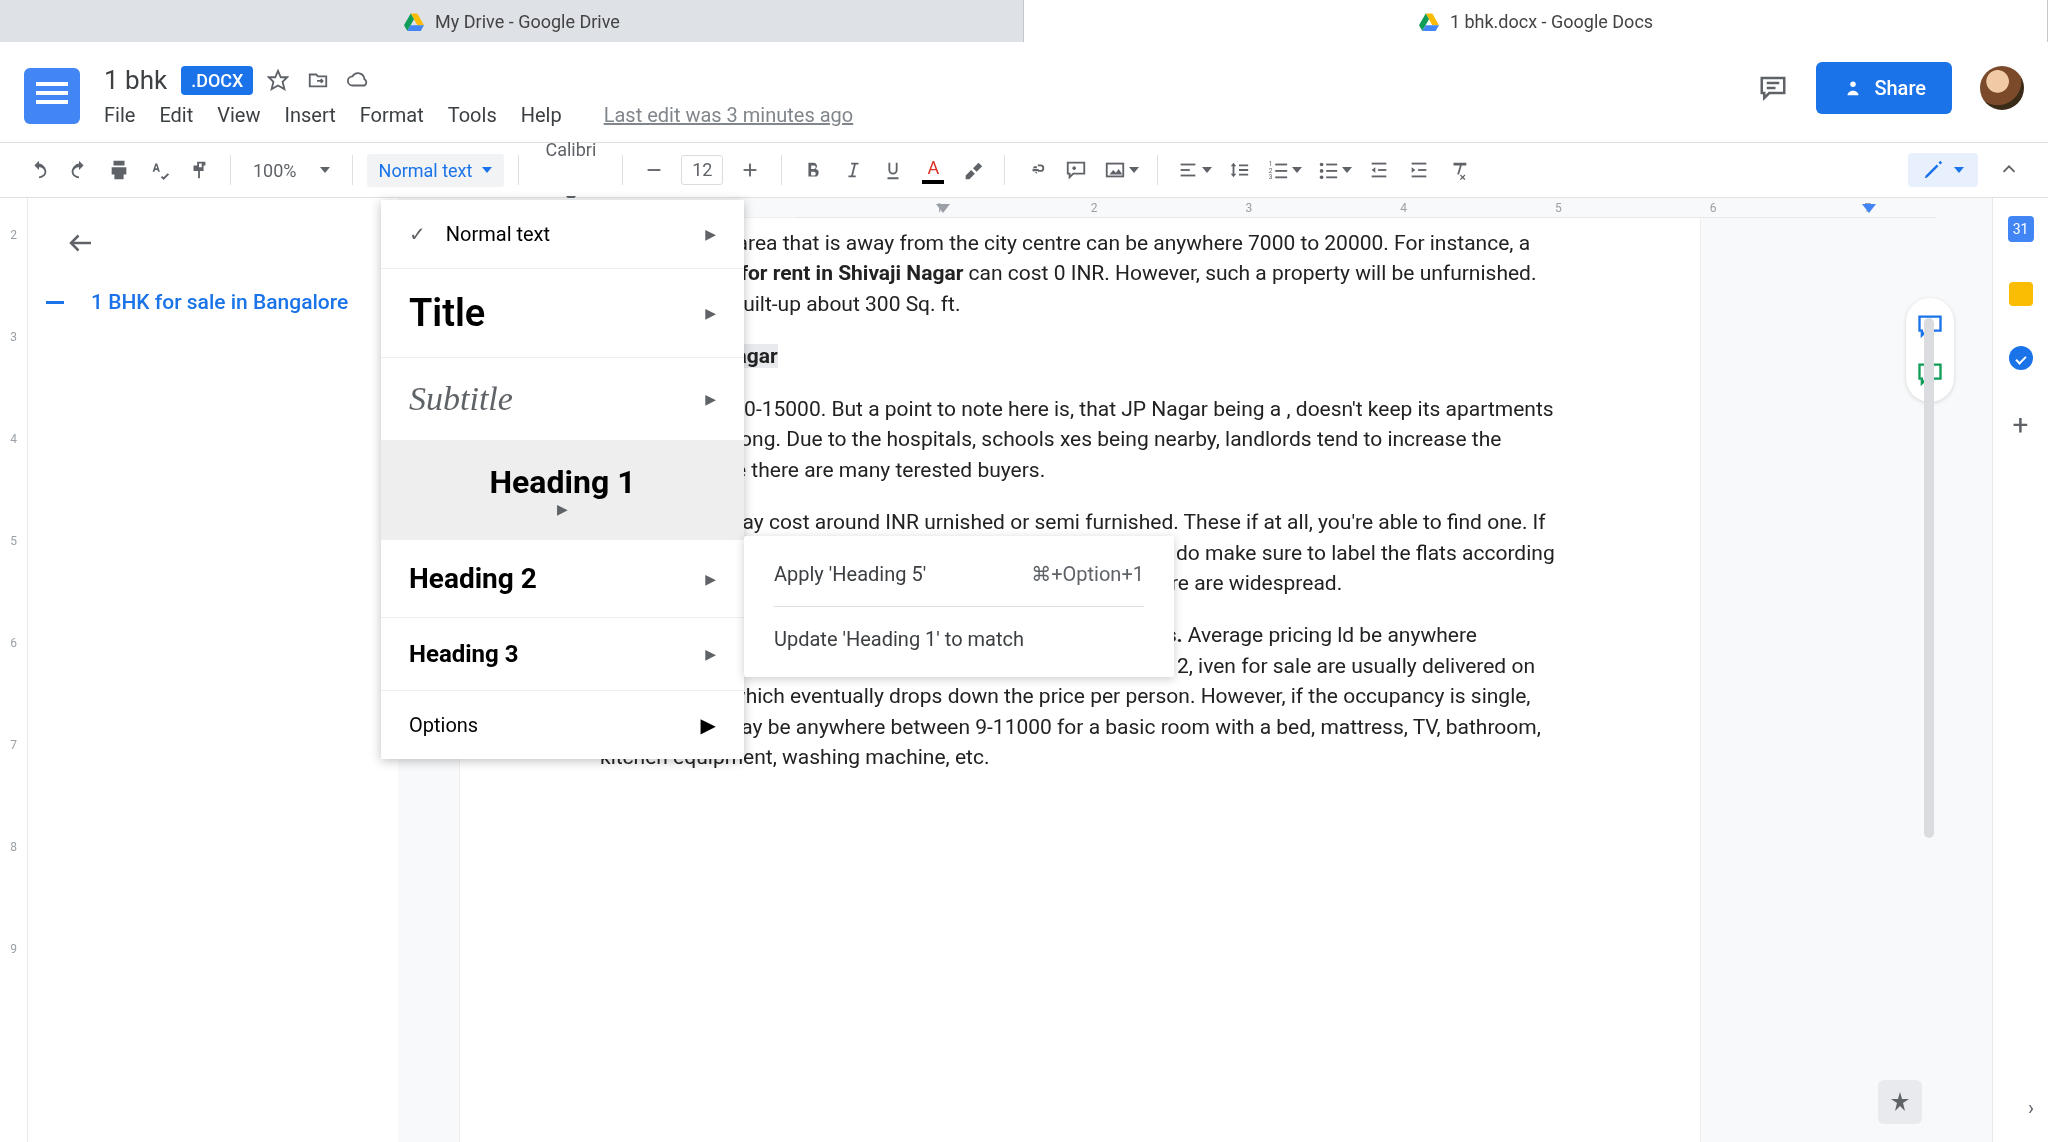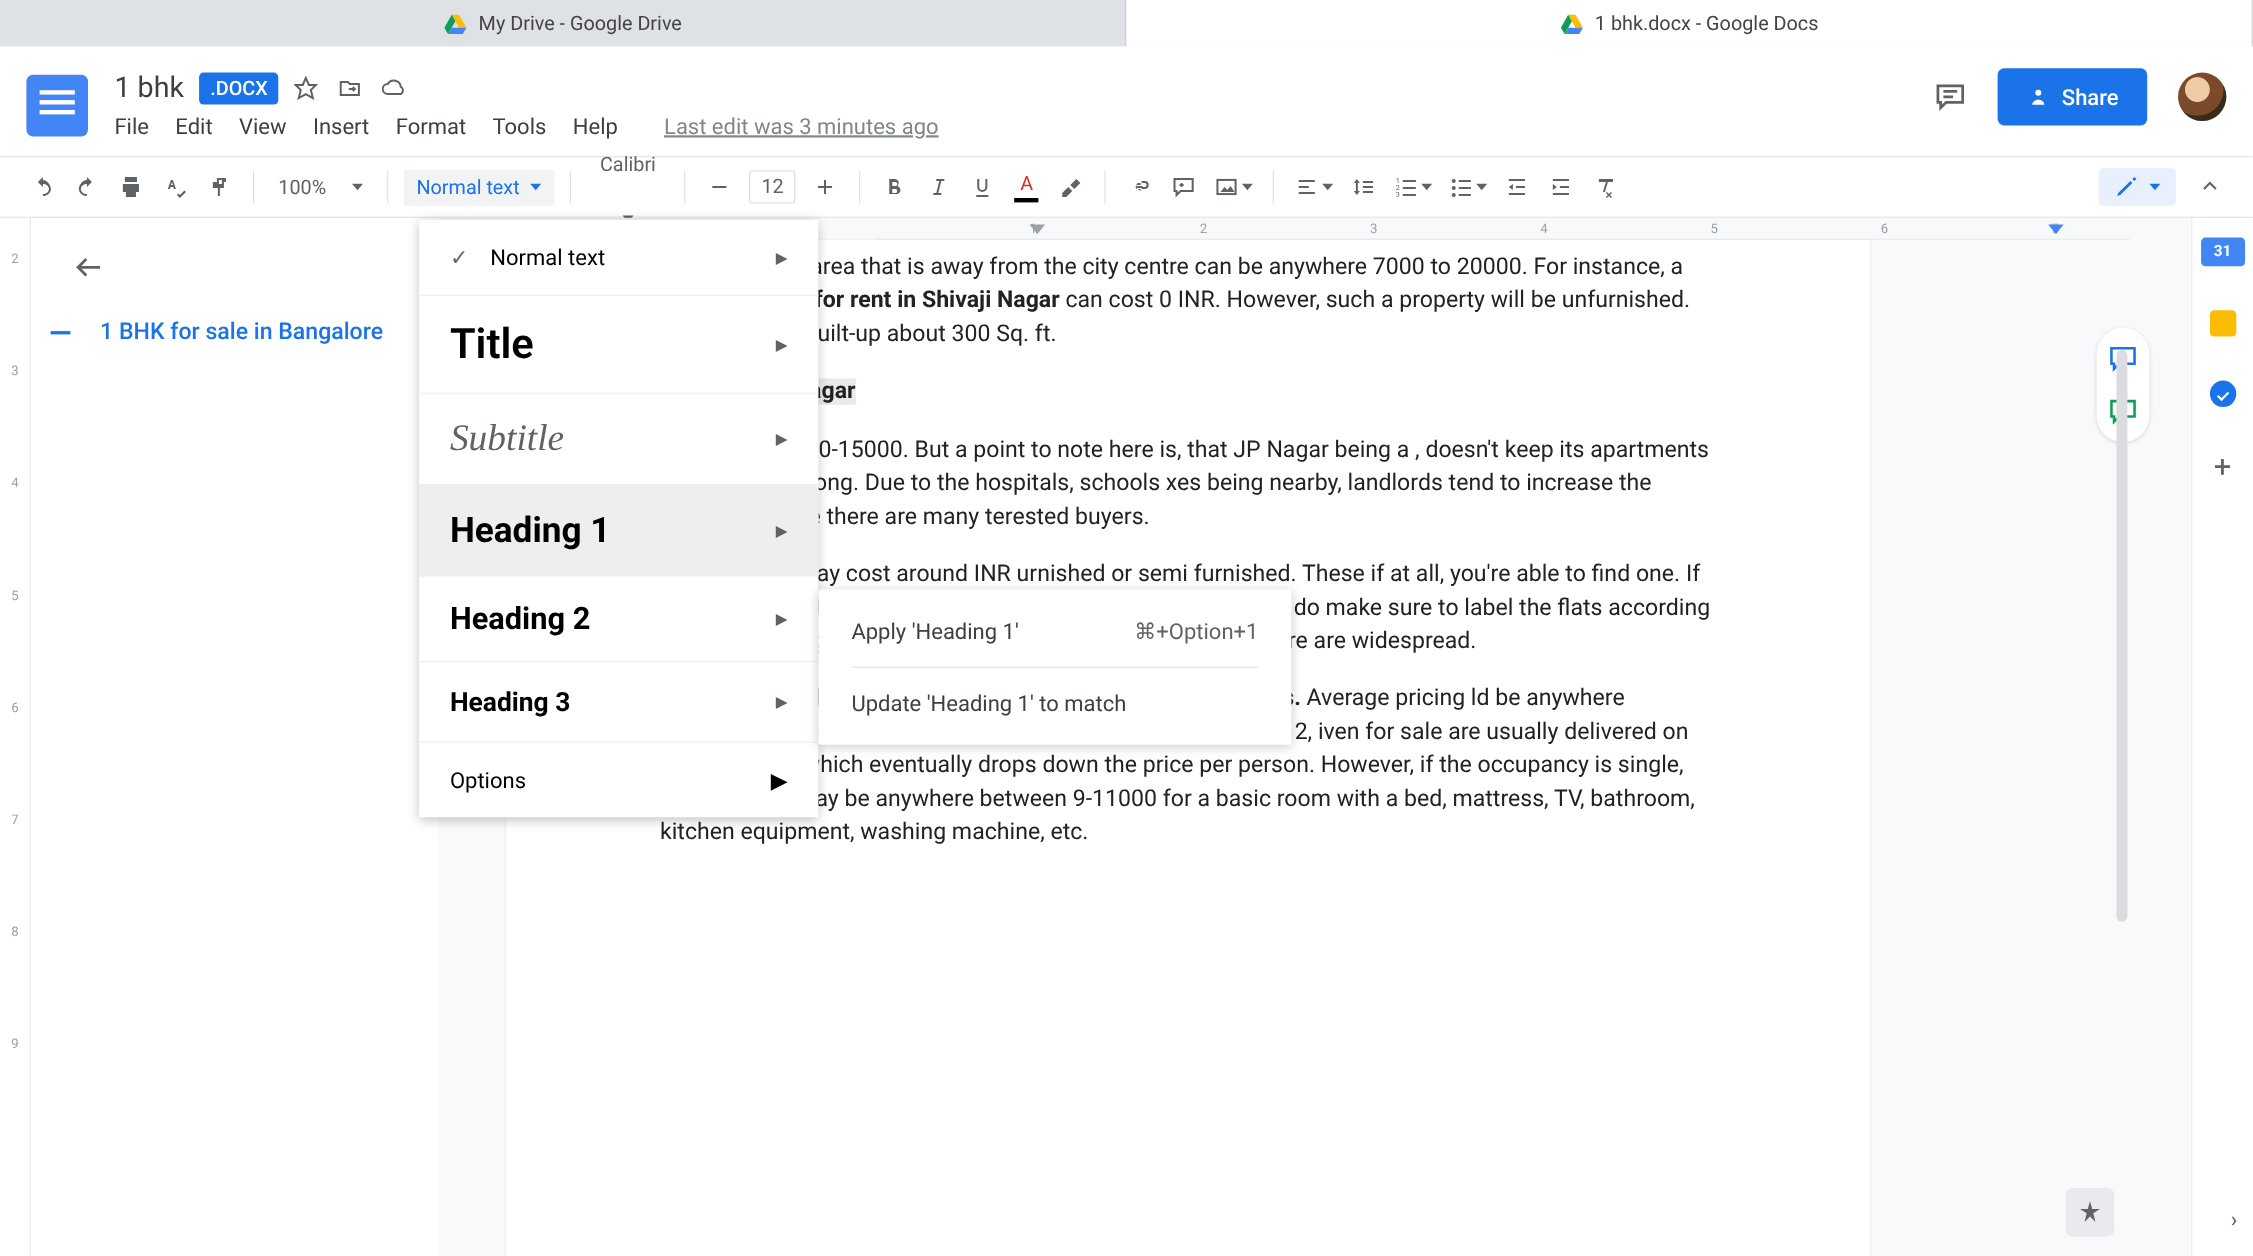--- a/index.html
+++ b/index.html
@@ -66,30 +66,30 @@
 .hl { background: #e8eaed; }
 .bold { font-weight: 700; }
 
 
 .float-actions { position: absolute; right: 38px; top: 100px; background: #fff; border-radius: 28px; box-shadow: 0 1px 4px rgba(0,0,0,0.15); padding: 14px 10px; display: flex; flex-direction: column; gap: 20px; }
 .float-actions svg { width: 28px; height: 28px; }
 
 
 .side-panel { width: 56px; border-left: 1px solid #e8e8e8; display: flex; flex-direction: column; align-items: center; padding-top: 18px; gap: 40px; }
 .side-icon { width: 28px; height: 28px; display:flex; align-items:center; justify-content:center; font-size: 14px; }
-.sp-cal { background: #4285f4; color:#fff; border-radius:4px; font-weight:700; width:40px; height:26px; line-height:26px; text-align:center; }
+.sp-cal { background: #4285f4; color:#fff; border-radius:4px; font-weight:400; width:26px; height:26px; line-height:26px; text-align:center; }
 .sp-keep { background: #fbbc04; border-radius:4px; width:24px; height:24px; }
 .sp-tasks { background: #1a73e8; border-radius:50%; width:24px; height:24px; position:relative; }
 .sp-tasks::after { content:""; position:absolute; left:7px; top:10px; width:8px; height:4px; border-left:2px solid #fff; border-bottom:2px solid #fff; transform:rotate(-45deg); }
 .sp-plus { color:#5f6368; font-size:28px; }
 
 
 .styles-menu { position: absolute; left: 381px; top: 200px; width: 363px; background: #fff; box-shadow: 0 2px 10px rgba(0,0,0,0.25); z-index: 50; }
 .sm-item { display: flex; align-items: center; justify-content: space-between; padding: 22px 28px; border-bottom: 1px solid #eee; cursor: pointer; }
-.sm-item.hovered { background: #eeeeee; }
+.sm-item.hovered { background: #eeeeee; flex-direction: column; }
 .sm-item .arrow { color: #5f6368; font-size: 14px; }
 .sm-item .check { color: #5f6368; margin-right: 20px; }
 .sm-normal { font-size: 20px; display:flex; align-items:center; }
 .sm-title { font-size: 38px; font-weight: 600; }
 .sm-subtitle { font-size: 34px; font-style: italic; font-family: Georgia, serif; color: #5f6368; }
 .sm-h1 { font-size: 32px; font-weight: 700; }
 .sm-h2 { font-size: 28px; font-weight: 700; }
 .sm-h3 { font-size: 24px; font-weight: 700; }
 .sm-options { font-size: 20px; padding: 22px 28px; display:flex; justify-content:space-between; }
 
@@ -450,20 +450,20 @@
     <span class="arrow">▶</span>
   </div>
   <div class="sm-options">
     <span>Options</span>
     <span class="arrow">▶</span>
   </div>
 </div>
 
 <div class="submenu">
   <div class="sub-item">
-    <span>Apply 'Heading 1'</span>
+    <span>Apply 'Heading 5'</span>
     <span class="shortcut">⌘+Option+1</span>
   </div>
   <div class="sub-sep"></div>
   <div class="sub-item">
     <span>Update 'Heading 1' to match</span>
   </div>
 </div>
 
 </body></html>

